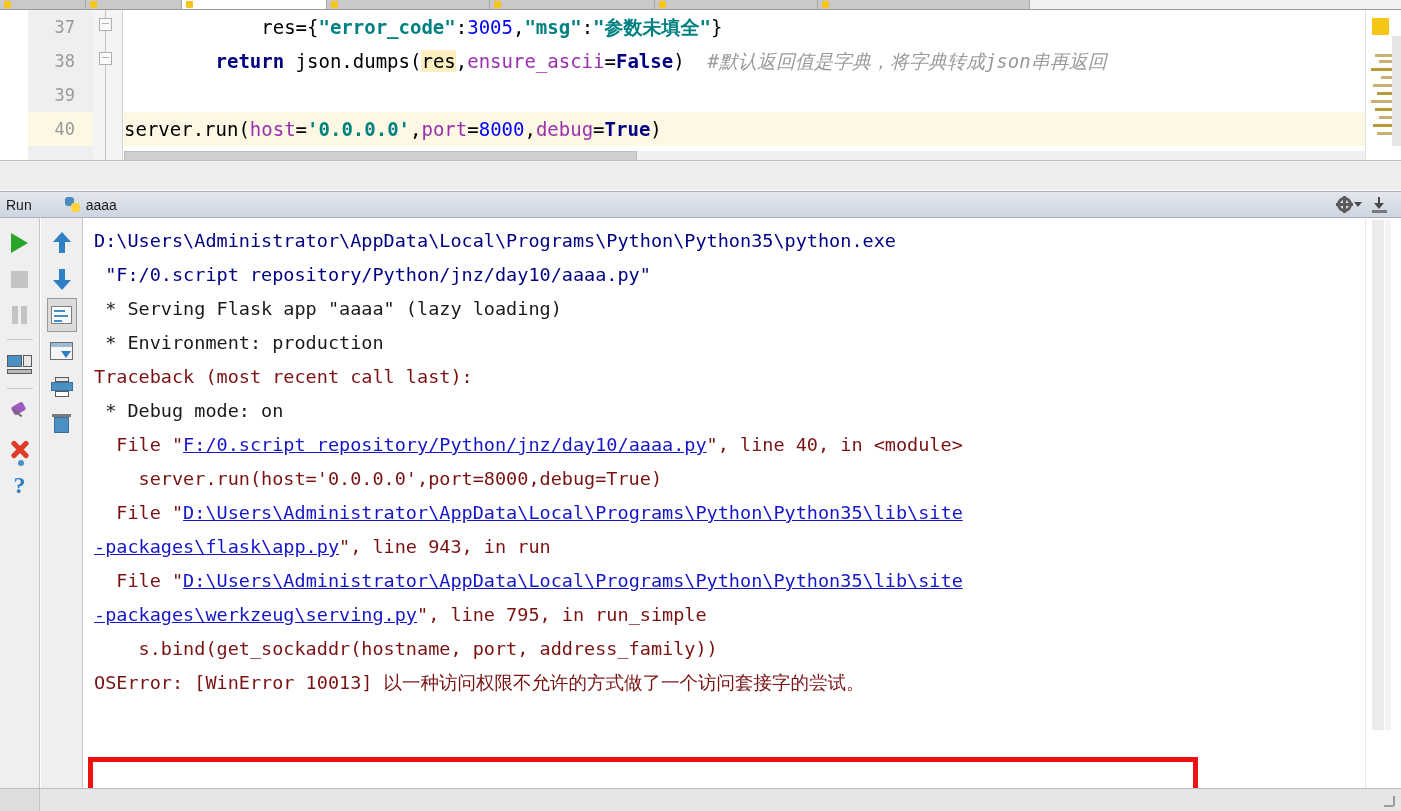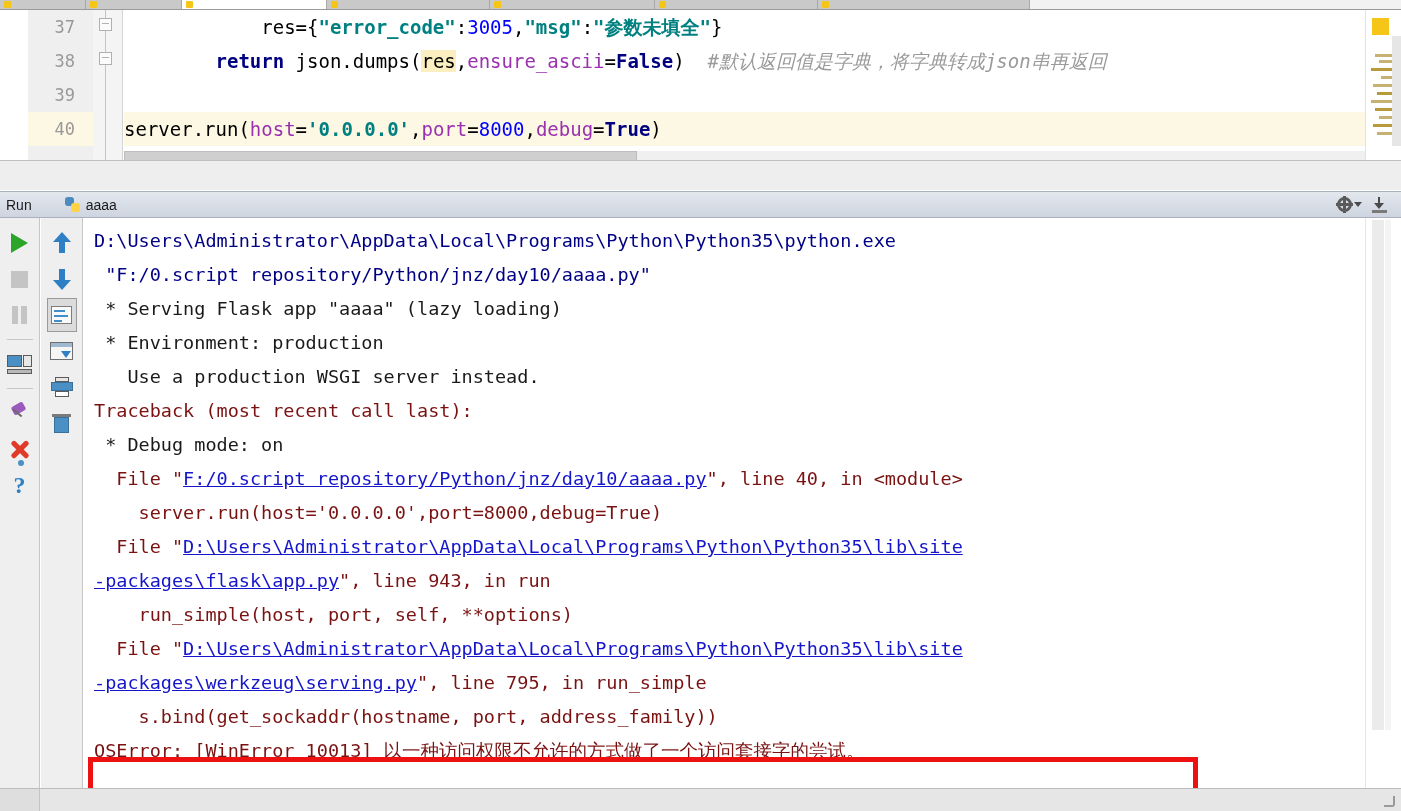--- a/index.html
+++ b/index.html
@@ -475,28 +475,26 @@
             <span class="bd"></span>
           </span>
         </div>
     </div>
 
     <div class="console">
       <div class="oline"><span class="c-blue">D:\Users\Administrator\AppData\Local\Programs\Python\Python35\python.exe</span></div>
       <div class="oline"><span class="c-blue"> "F:/0.script repository/Python/jnz/day10/aaaa.py"</span></div>
       <div class="oline"><span class="c-dark"> * Serving Flask app "aaaa" (lazy loading)</span></div>
       <div class="oline"><span class="c-dark"> * Environment: production</span></div>
-      <div class="oline"><span class="c-dark">   Use a production WSGI server instead.</span></div>
       <div class="oline"><span class="c-err">Traceback (most recent call last):</span></div>
       <div class="oline"><span class="c-dark"> * Debug mode: on</span></div>
       <div class="oline"><span class="c-err">  File "</span><span class="c-link">F:/0.script repository/Python/jnz/day10/aaaa.py</span><span class="c-err">", line 40, in &lt;module&gt;</span></div>
       <div class="oline"><span class="c-err">    server.run(host='0.0.0.0',port=8000,debug=True)</span></div>
       <div class="oline"><span class="c-err">  File "</span><span class="c-link">D:\Users\Administrator\AppData\Local\Programs\Python\Python35\lib\site</span></div>
       <div class="oline"><span class="c-link">-packages\flask\app.py</span><span class="c-err">", line 943, in run</span></div>
-      <div class="oline"><span class="c-err">    run_simple(host, port, self, **options)</span></div>
       <div class="oline"><span class="c-err">  File "</span><span class="c-link">D:\Users\Administrator\AppData\Local\Programs\Python\Python35\lib\site</span></div>
       <div class="oline"><span class="c-link">-packages\werkzeug\serving.py</span><span class="c-err">", line 795, in run_simple</span></div>
       <div class="oline"><span class="c-err">    s.bind(get_sockaddr(hostname, port, address_family))</span></div>
       <div class="oline"><span class="c-err">OSError: [WinError 10013] 以一种访问权限不允许的方式做了一个访问套接字的尝试。</span></div>
     </div>
 
     <div class="console-rail">
       <div class="vt"></div>
       <div class="vt2"></div>
     </div>

